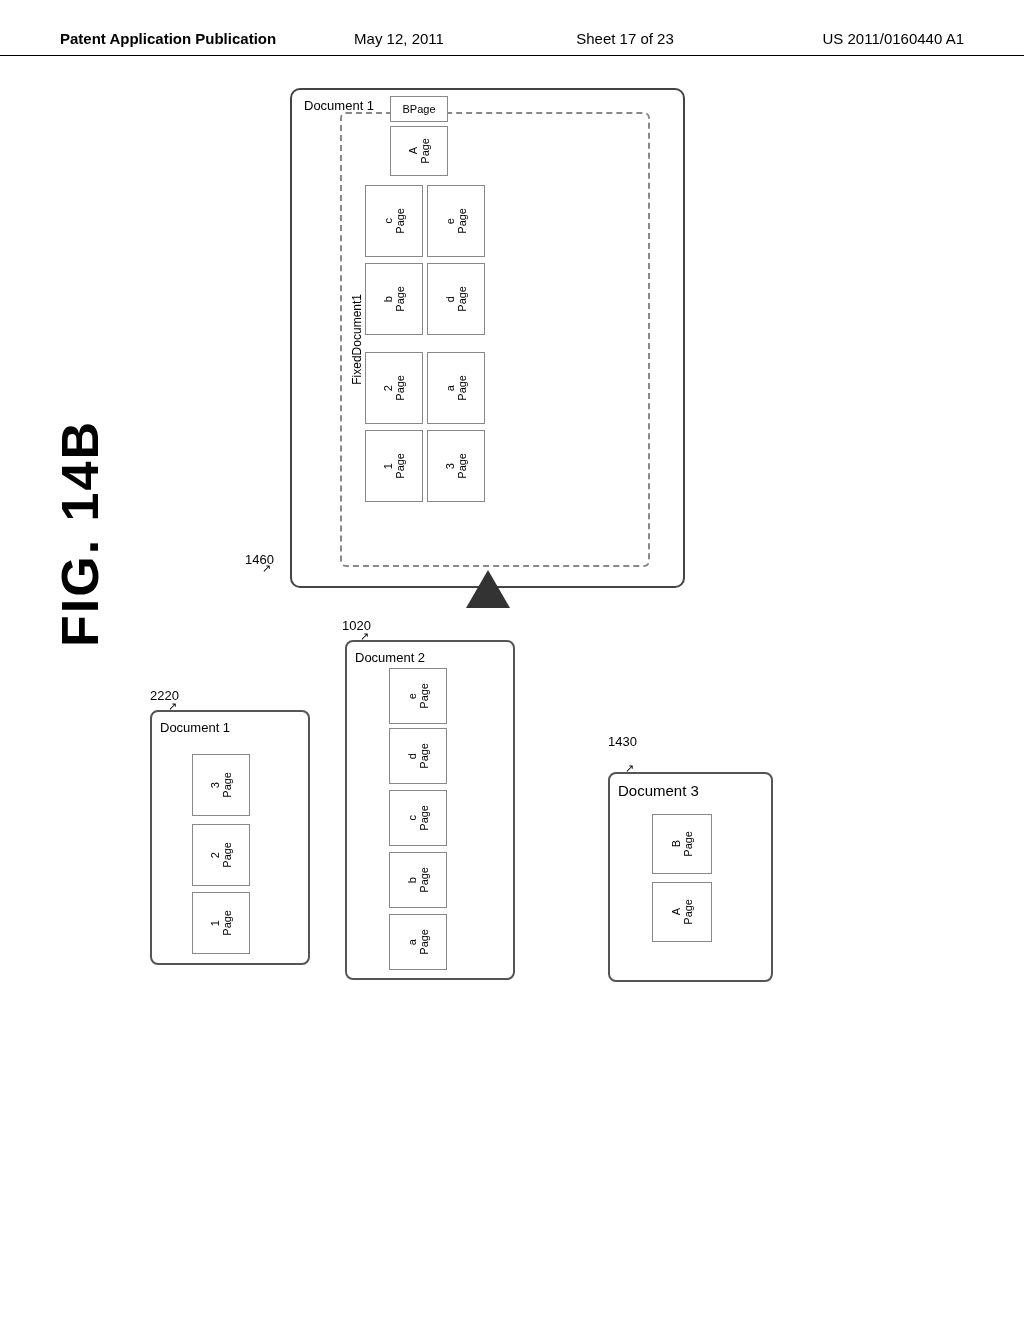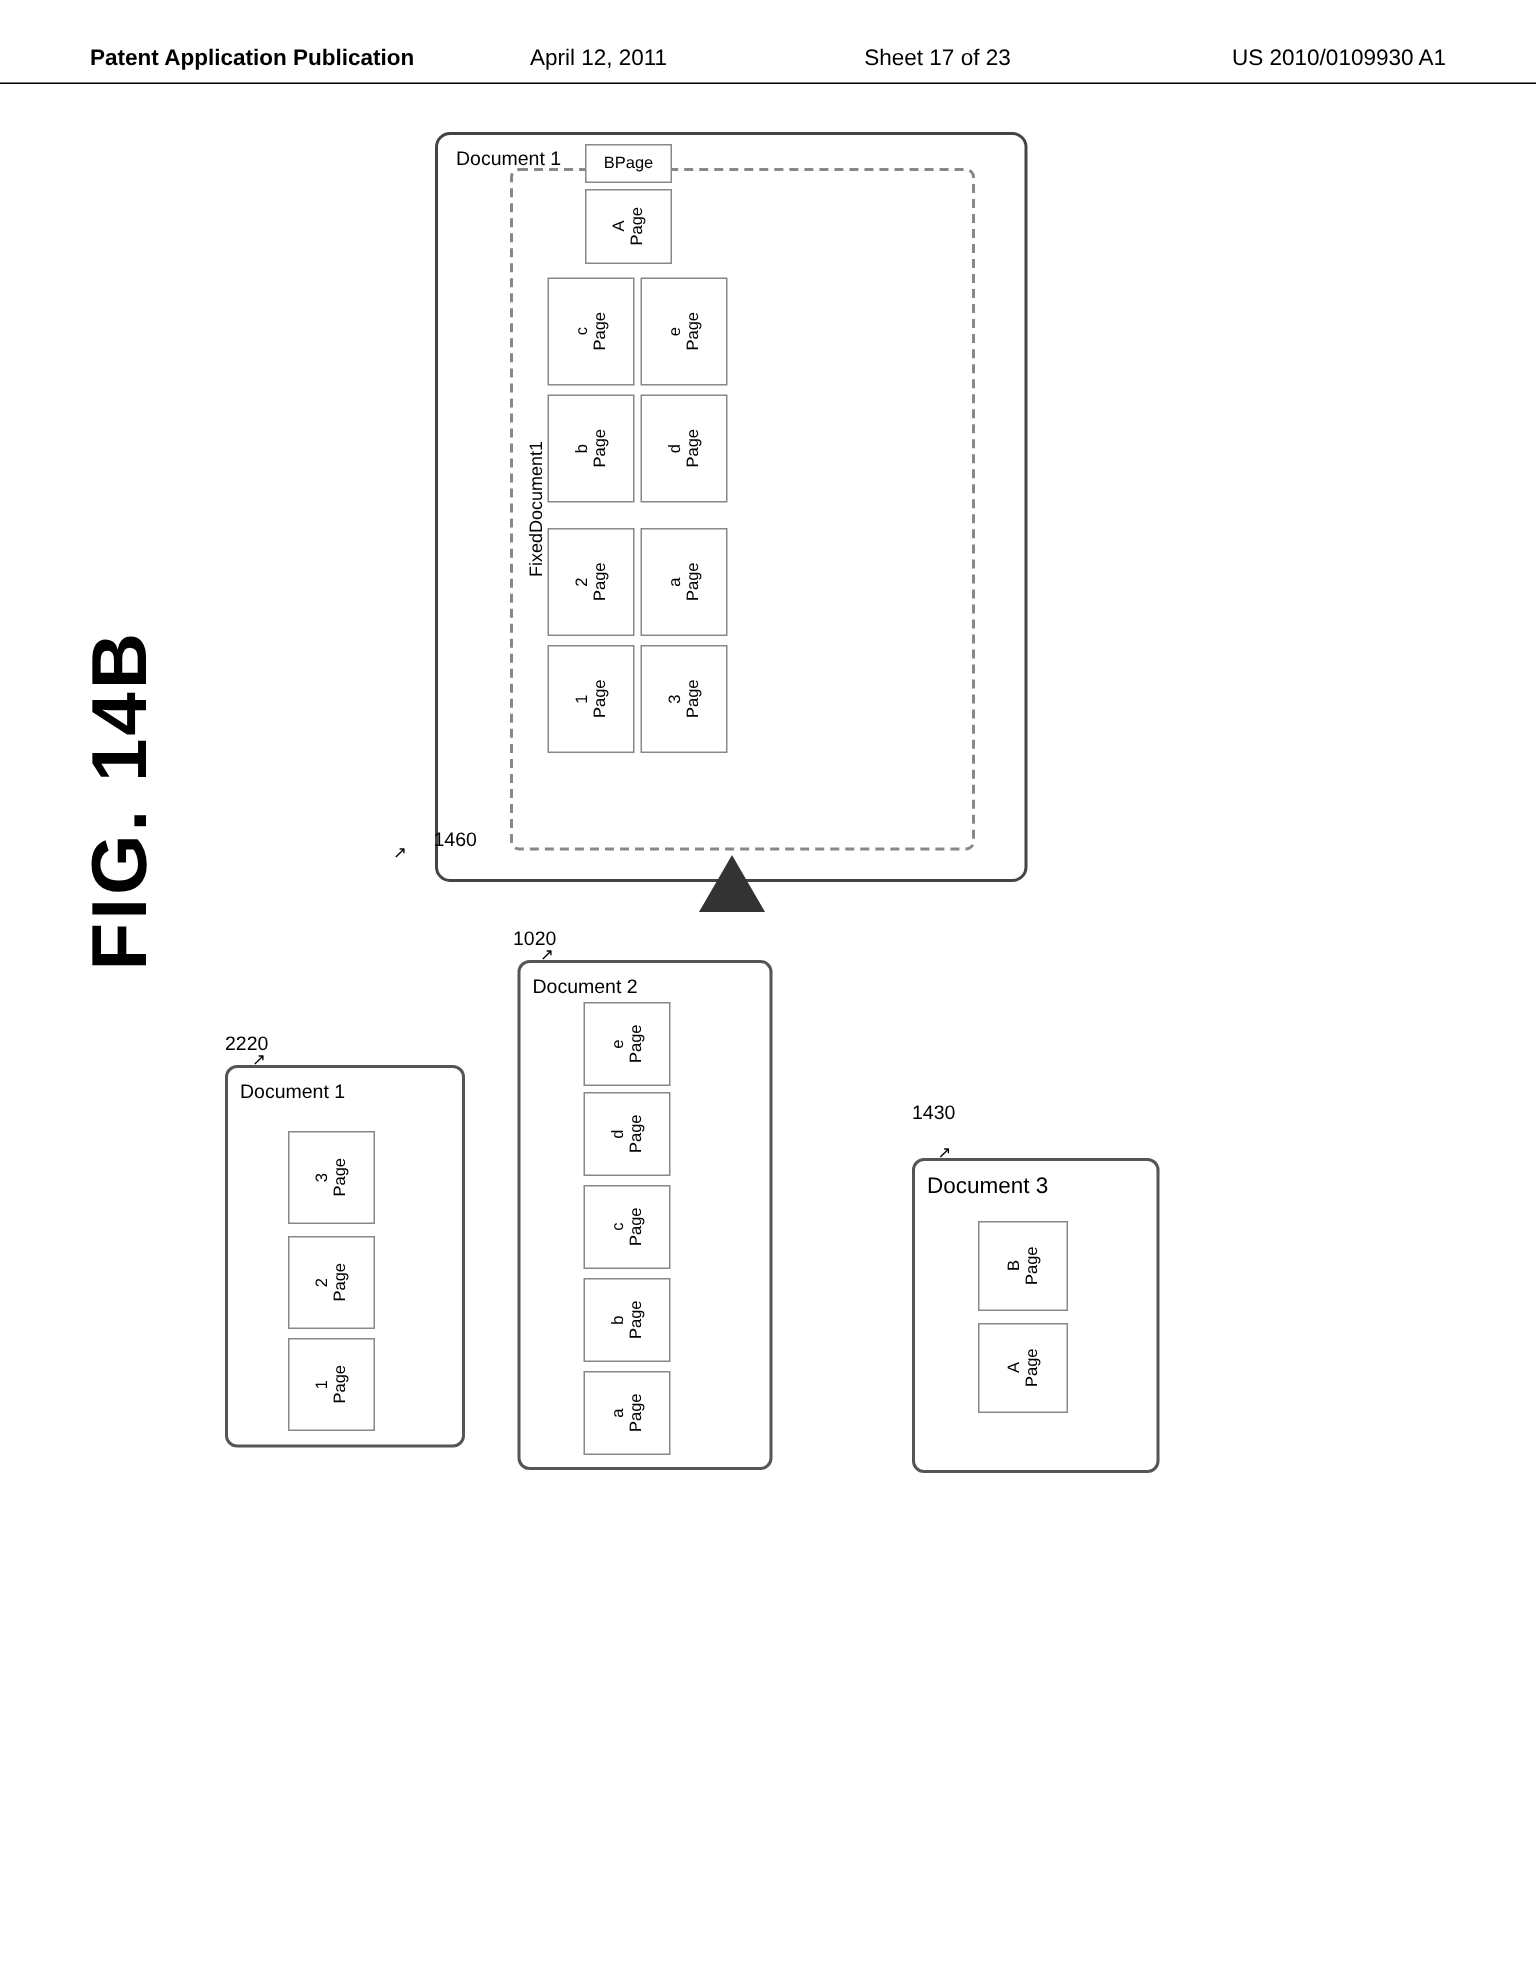--- a/index.html
+++ b/index.html
@@ -51,23 +51,23 @@
       text-orientation: mixed;
       transform: rotate(180deg);
       letter-spacing: 2px;
     }
   </style>
 </head>
 <body>
 
 <div class="header">
   <div class="header-left">Patent Application Publication</div>
-  <div class="header-center">April 12, 2011</div>
+  <div class="header-center">May 12, 2011</div>
   <div class="header-center">Sheet 17 of 23</div>
-  <div class="header-right">US 2010/0109930 A1</div>
+  <div class="header-right">US 2011/0160440 A1</div>
 </div>
 
 <div class="fig-label">FIG. 14B</div>
 
 <div style="position:absolute; left:290px; top:88px; width:395px; height:500px; border:2.5px solid #444; border-radius:10px; background:#fff;">
   <div style="position:absolute; left:12px; top:8px; font-size:13px;">Document 1</div>
 </div>
 
 <div style="position:absolute; left:340px; top:112px; width:310px; height:455px; border:2px dashed #888; border-radius:6px; background:#fff;">
 
@@ -137,21 +137,21 @@
   </div>
 </div>
 
 <div style="position:absolute; left:390px; top:96px; width:58px; height:26px; border:1.5px solid #888; background:#fff; display:flex; align-items:center; justify-content:center;">
   <div style="display:flex; align-items:center; justify-content:center; height:100%;">
     <span style="font-size:11px;">B</span>
     <span style="font-size:11px;"> Page</span>
   </div>
 </div>
 
-<div style="position:absolute; left:245px; top:552px; font-size:13px;margin-left:44px;">1460</div>
+<div style="position:absolute; left:245px; top:552px; font-size:13px;">1460</div>
 <div style="position:absolute; left:262px; top:562px; font-size:11px;">↗</div>
 
 <div style="position:absolute; left:466px; top:570px; width:0; height:0; border-left:22px solid transparent; border-right:22px solid transparent; border-bottom:38px solid #333;"></div>
 
 <div style="position:absolute; left:150px; top:688px; font-size:13px;">2220</div>
 <div style="position:absolute; left:168px; top:700px; font-size:11px;">↗</div>
 
 <div style="position:absolute; left:150px; top:710px; width:160px; height:255px; border:2px solid #555; border-radius:8px; padding:8px; background:#fff;">
   <div style="font-size:13px; margin-bottom:4px;">Document 1</div>
 

